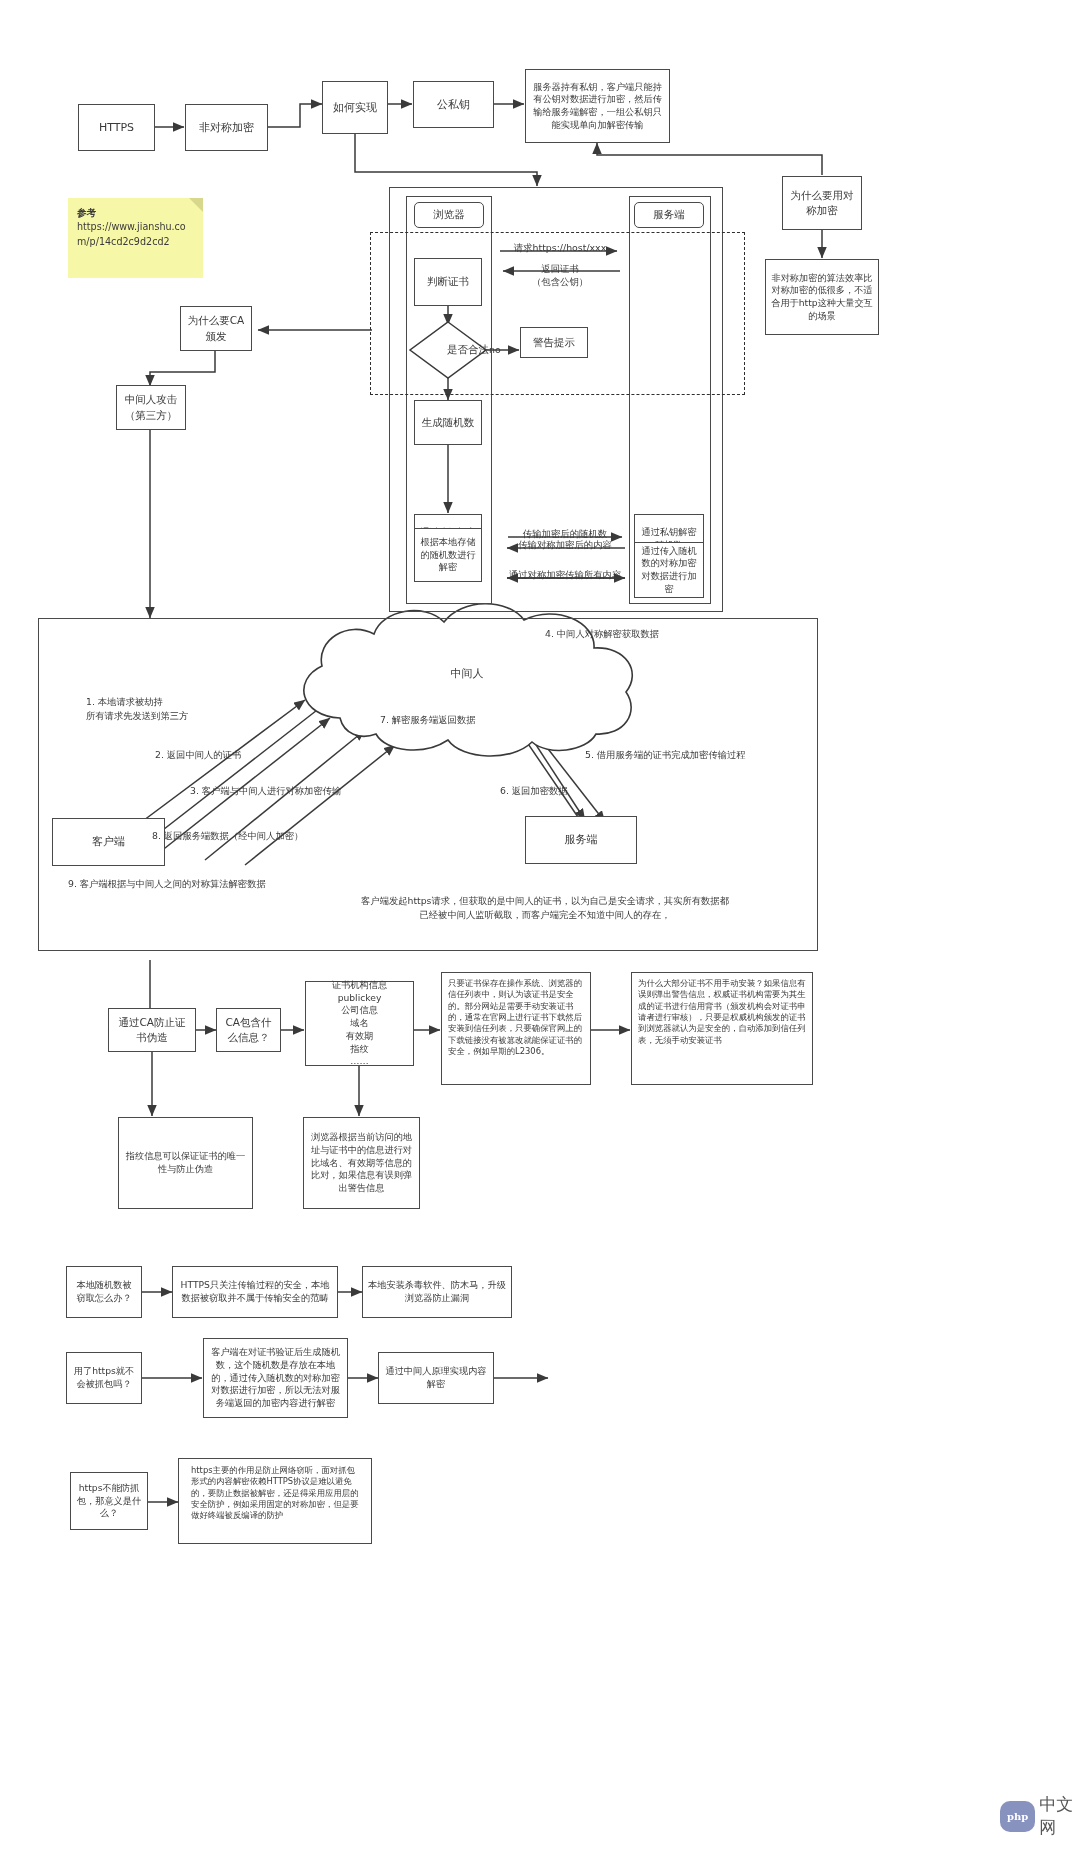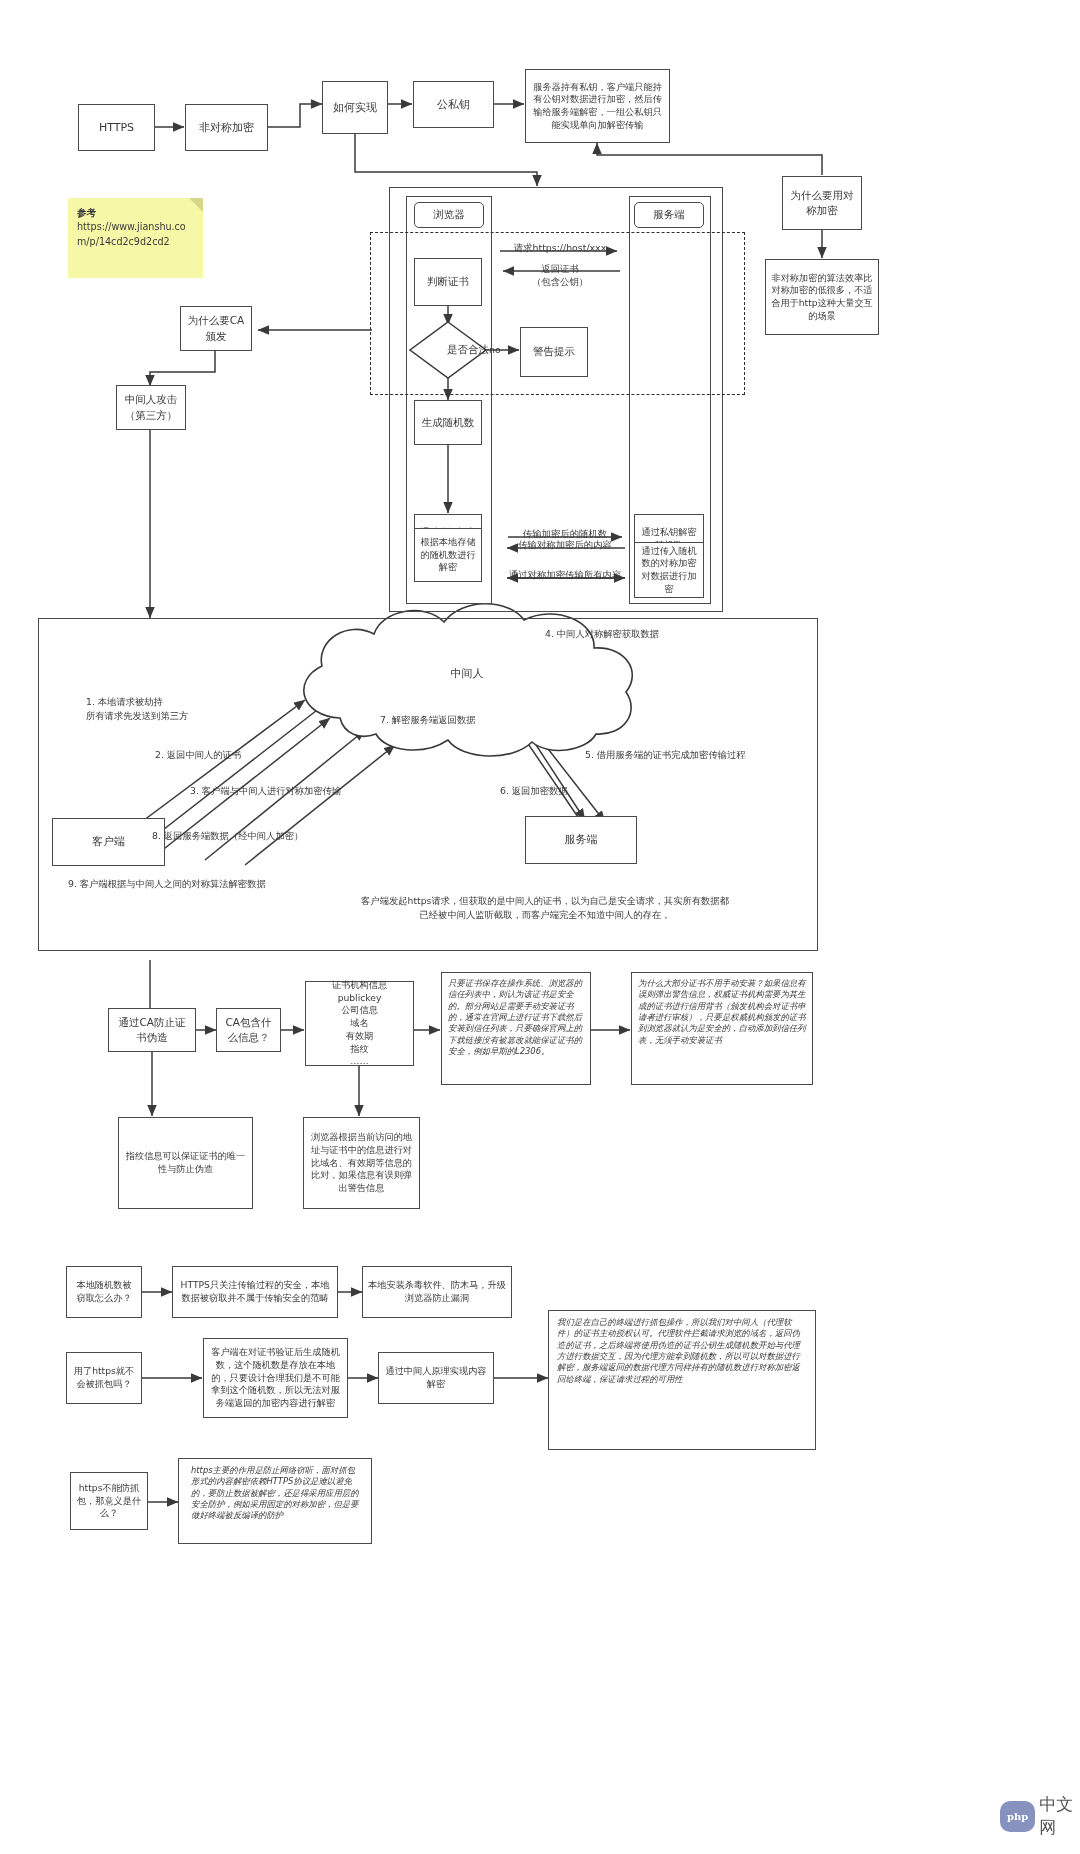--- a/index.html
+++ b/index.html
@@ -4,21 +4,21 @@
 <style>
   html,body{margin:0;padding:0;background:#fff;}
   body{font-family:"DejaVu Sans","Liberation Sans",sans-serif;color:#333;}
   #canvas{position:relative;width:1080px;height:1854px;background:#ffffff;overflow:hidden;}
 
   .box{position:absolute;box-sizing:border-box;border:1.4px solid #4a4a4a;background:#fff;
        display:flex;align-items:center;justify-content:center;text-align:center;
        font-size:11px;line-height:1.45;color:#3a3a3a;padding:3px 5px;}
   .box.small{font-size:10.5px;}
   .box.tiny{font-size:9.2px;line-height:1.38;}
-  .box.xtiny{font-size:8.4px;line-height:1.35;text-align:left;justify-content:flex-start;font-style:italic;}
+  .box.xtiny{font-size:8.4px;line-height:1.35;text-align:left;justify-content:flex-start;}
   .box.round{border-radius:5px;}
   .plain{position:absolute;box-sizing:border-box;font-size:10px;line-height:1.5;color:#3a3a3a;}
   .container{position:absolute;box-sizing:border-box;border:1.4px solid #4a4a4a;background:transparent;}
   .dashed{position:absolute;box-sizing:border-box;border:1.6px dashed #2f2f2f;background:transparent;}
 
   
   .note{position:absolute;background:#f7f7a8;box-sizing:border-box;padding:8px 9px;
         font-size:9.6px;line-height:1.5;color:#3a3a3a;word-break:break-all;}
   .note .fold{position:absolute;right:0;top:0;width:0;height:0;
         border-left:14px solid transparent;border-top:14px solid #d8d88c;}
@@ -172,21 +172,21 @@
 
   <div class="box round small" style="left:634px;top:202px;width:70px;height:26px;">服务端</div>
 
   <div class="box small" style="left:414px;top:258px;width:68px;height:48px;">判断证书</div>
 
   <div class="diamond" style="left:430px;top:322px;width:76px;height:56px;">
     <div class="d-txt">是否合法</div>
   </div>
   <div class="lbl" style="left:489px;top:344px;">no</div>
 
-  <div class="box small" style="left:520px;top:327px;width:68px;height:50px;">警告提示</div>
+  <div class="box small" style="left:520px;top:327px;width:68px;height:31px;">警告提示</div>
 
   <div class="box small" style="left:414px;top:400px;width:68px;height:45px;">生成随机数</div>
 
   <div class="box tiny" style="left:414px;top:514px;width:68px;height:50px;">通过公钥加密随机数</div>
 
   <div class="box tiny" style="left:414px;top:528px;width:68px;height:54px;">根据本地存储的随机数进行解密</div>
 
   <div class="box tiny" style="left:634px;top:514px;width:70px;height:50px;">通过私钥解密随机数</div>
 
   <div class="box tiny" style="left:634px;top:542px;width:70px;height:56px;">通过传入随机数的对称加密对数据进行加密</div>
@@ -249,25 +249,24 @@
   <div class="box tiny" style="left:303px;top:1117px;width:117px;height:92px;">浏览器根据当前访问的地址与证书中的信息进行对比域名、有效期等信息的比对，如果信息有误则弹出警告信息</div>
 
   <div class="box tiny" style="left:66px;top:1266px;width:76px;height:52px;">本地随机数被窃取怎么办？</div>
 
   <div class="box tiny" style="left:172px;top:1266px;width:166px;height:52px;">HTTPS只关注传输过程的安全，本地数据被窃取并不属于传输安全的范畴</div>
 
   <div class="box tiny" style="left:362px;top:1266px;width:150px;height:52px;">本地安装杀毒软件、防木马，升级浏览器防止漏洞</div>
 
   <div class="box tiny" style="left:66px;top:1352px;width:76px;height:52px;">用了https就不会被抓包吗？</div>
 
-  <div class="box tiny" style="left:203px;top:1338px;width:145px;height:80px;">客户端在对证书验证后生成随机数，这个随机数是存放在本地的，只要设计合理我们是不可能拿到这个随机数，所以无法对服务端返回的加密内容进行解密</div>
+  <div class="box tiny" style="left:203px;top:1338px;width:145px;height:80px;">客户端在对证书验证后生成随机数，这个随机数是存放在本地的，通过传入随机数的对称加密对数据进行加密，所以无法对服务端返回的加密内容进行解密</div>
 
   <div class="box tiny" style="left:378px;top:1352px;width:116px;height:52px;">通过中间人原理实现内容解密</div>
 
-  <div class="box xtiny" style="left:548px;top:1310px;width:268px;height:140px;align-items:flex-start;padding:6px 8px;">我们是在自己的终端进行抓包操作，所以我们对中间人（代理软件）的证书主动授权认可。代理软件拦截请求浏览的域名，返回伪造的证书，之后终端将使用伪造的证书公钥生成随机数开始与代理方进行数据交互，因为代理方能拿到随机数，所以可以对数据进行解密，服务端返回的数据代理方同样持有的随机数进行对称加密返回给终端，保证请求过程的可用性</div>
 
   <div class="box tiny" style="left:70px;top:1472px;width:78px;height:58px;">https不能防抓包，那意义是什么？</div>
 
   <div class="box xtiny" style="left:178px;top:1458px;width:194px;height:86px;align-items:flex-start;padding:6px 12px;">https主要的作用是防止网络窃听，面对抓包形式的内容解密依赖HTTPS协议是难以避免的，要防止数据被解密，还是得采用应用层的安全防护，例如采用固定的对称加密，但是要做好终端被反编译的防护</div>
 
   <div class="badge" style="left:1000px;top:1793px;">
     <div class="php">php</div>
     <div class="cn">中文网</div>
   </div>
 

